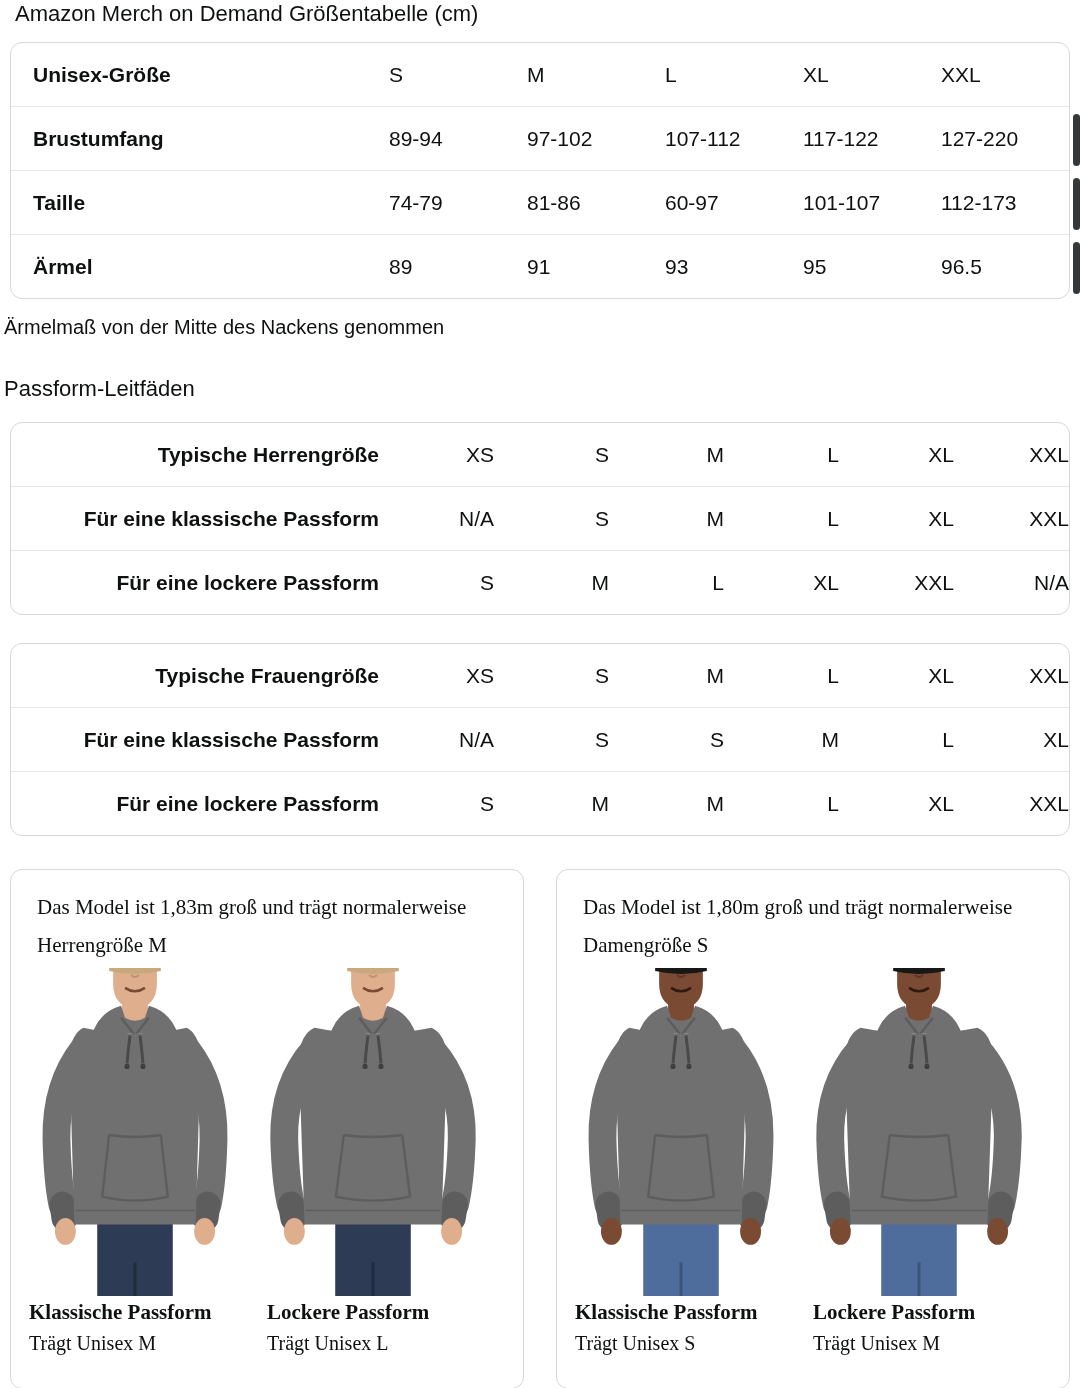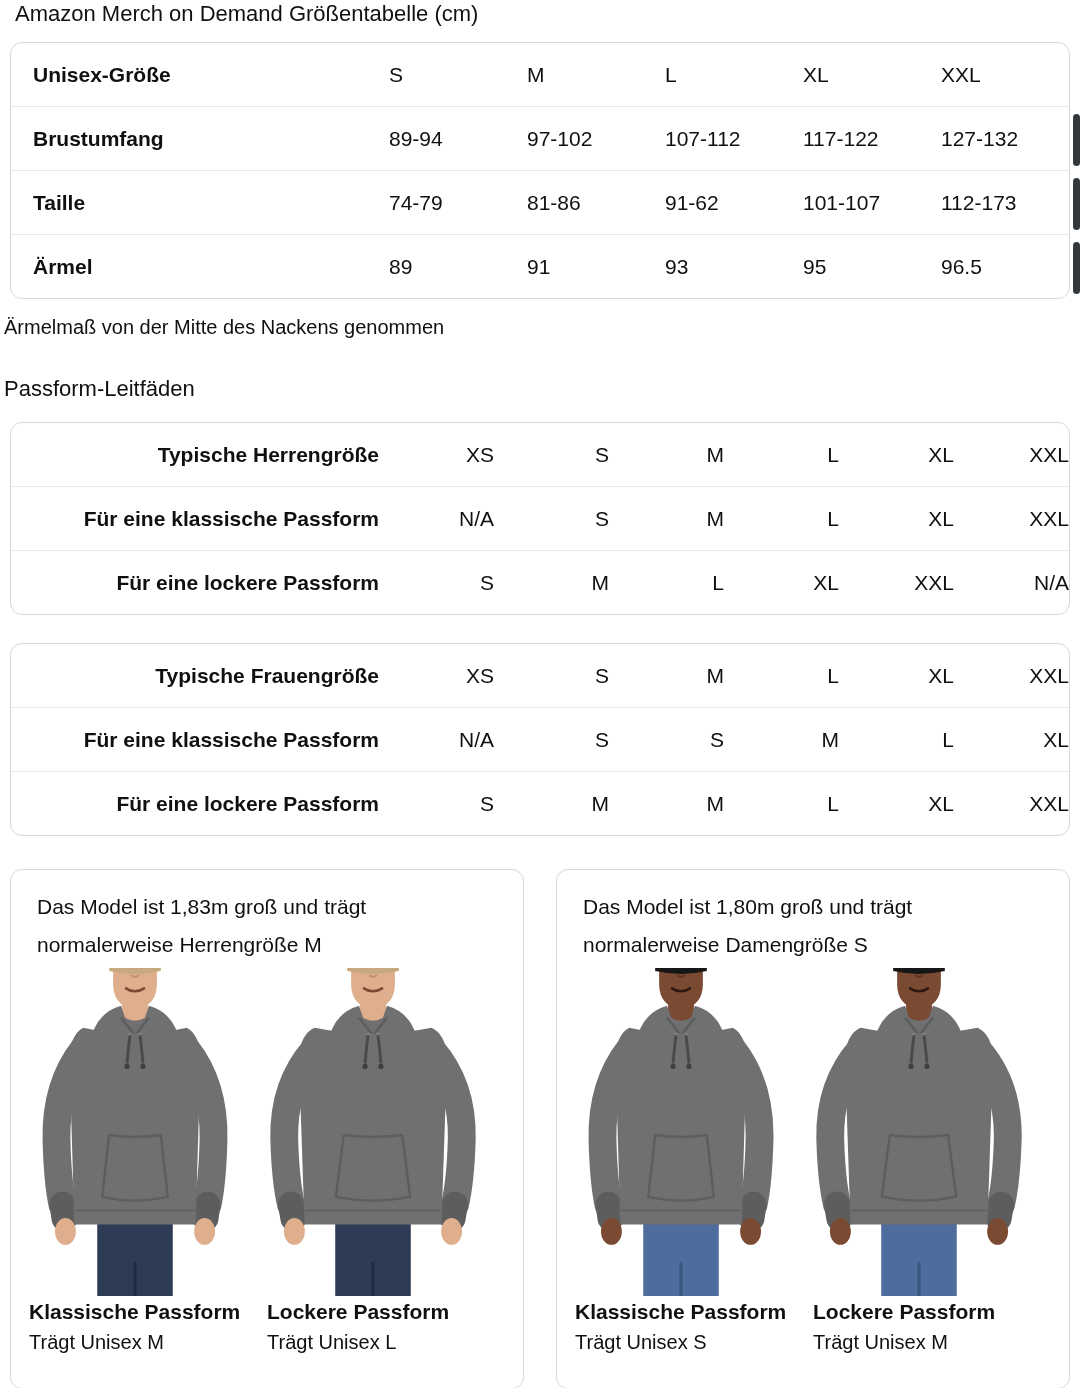--- a/index.html
+++ b/index.html
@@ -15,21 +15,21 @@
   .t6{grid-template-columns:368px repeat(6,1fr);text-align:right;}
   .trow + .trow{border-top:1px solid var(--separator,#e7e7e7);}
   .tcell{font-size:21px;padding-left:10px;white-space:nowrap;}
   .tlabel{font-weight:700;padding-left:22px;}
   .note{font-size:20px;margin:17px 0 0 4px;color:var(--text);}
   .fit-heading{font-size:22px;font-weight:400;margin:37px 0 0 4px;}
   #fit-table-1{margin-top:20px;}
   #fit-table-2{margin-top:28px;}
   .cards{display:flex;gap:32px;margin:33px 10px 0;}
   .model-card{width:515px;height:520px;box-sizing:border-box;border:1px solid var(--border,#d5d9d9);
-    border-radius:12px;padding:14px 18px 4px 18px;background:#fff;}
+    border-radius:12px;padding:14px 18px 4px 18px;background:#fff;font-family:Liberation Serif, serif;}
   .card-desc{font-size:21px;line-height:38px;margin:4px 0 4px 8px;color:var(--text);}
   .figures{display:flex;}
   .figure{flex:1;display:flex;flex-direction:column;align-items:flex-start;}
   .figure svg{width:212px;height:328px;display:block;}
   .fit-label{font-weight:700;font-size:21px;margin-top:4px;text-align:center;}
   .size-label{font-size:20px;margin-top:7px;text-align:center;}
   .scroll-thumb{position:absolute;right:0;width:7px;height:52px;border-radius:4px;
     background:var(--scrollbar,#34383b);}
   #thumb-1{top:114px;} #thumb-2{top:178px;} #thumb-3{top:242px;}
 </style>
@@ -46,27 +46,27 @@
       <div class="tcell">L</div>
       <div class="tcell">XL</div>
       <div class="tcell">XXL</div>
     </div>
     <div class="trow t5">
       <div class="tcell tlabel">Brustumfang</div>
       <div class="tcell">89-94</div>
       <div class="tcell">97-102</div>
       <div class="tcell">107-112</div>
       <div class="tcell">117-122</div>
-      <div class="tcell">127-132</div>
+      <div class="tcell">127-220</div>
     </div>
     <div class="trow t5">
       <div class="tcell tlabel">Taille</div>
       <div class="tcell">74-79</div>
       <div class="tcell">81-86</div>
-      <div class="tcell">91-62</div>
+      <div class="tcell">60-97</div>
       <div class="tcell">101-107</div>
       <div class="tcell">112-173</div>
     </div>
     <div class="trow t5">
       <div class="tcell tlabel">Ärmel</div>
       <div class="tcell">89</div>
       <div class="tcell">91</div>
       <div class="tcell">93</div>
       <div class="tcell">95</div>
       <div class="tcell">96.5</div>

